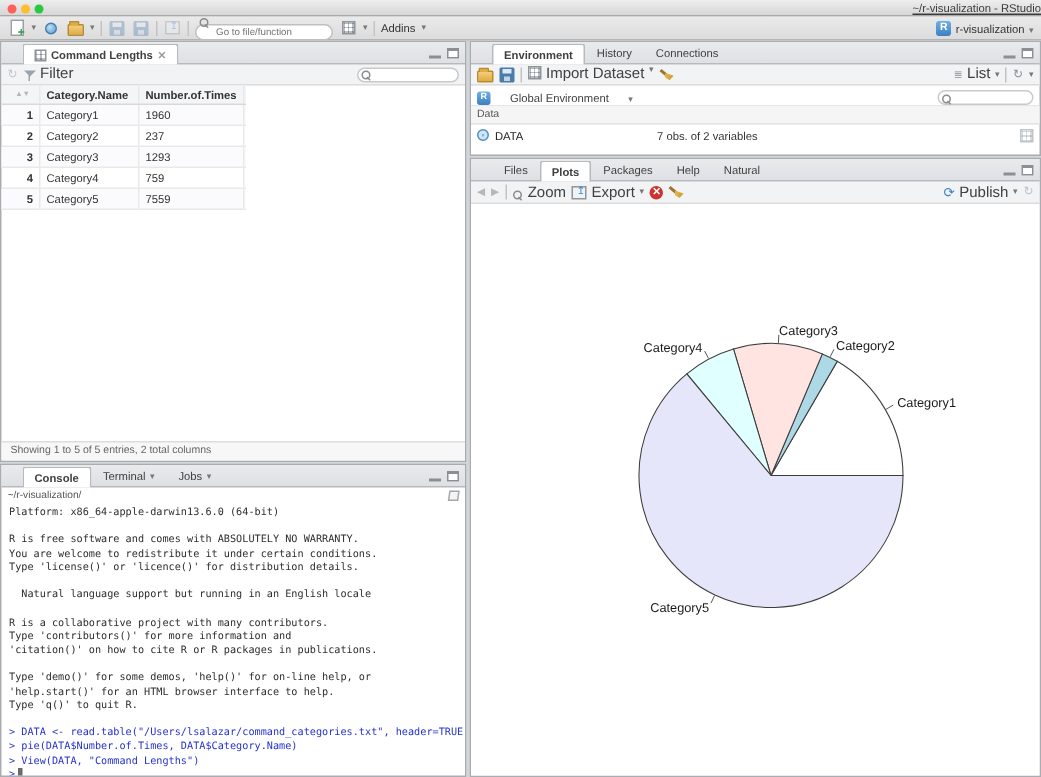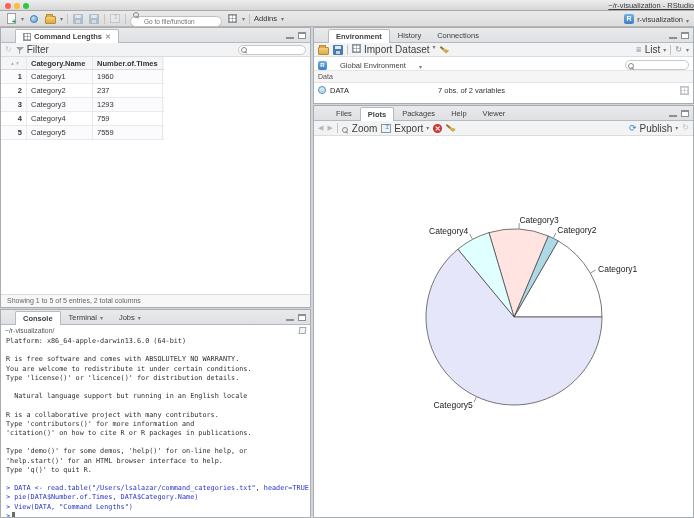--- a/index.html
+++ b/index.html
@@ -325,21 +325,21 @@
     <div class="tab active">
         <span>Plots</span>
       </div>
     <div class="tab">
         <span>Packages</span>
       </div>
     <div class="tab">
         <span>Help</span>
       </div>
     <div class="tab">
-        <span>Viewer</span>
+        <span>Natural</span>
       </div>
     <div class="pane-btns">
       <span class="btn-min"></span>
       <span class="btn-max"></span>
     </div>
   </div>
   <div class="mini-toolbar" style="height:15px">
     <span class="nav-arrow">◀</span>
     <span class="nav-arrow">▶</span>
     <span class="sep"></span>

